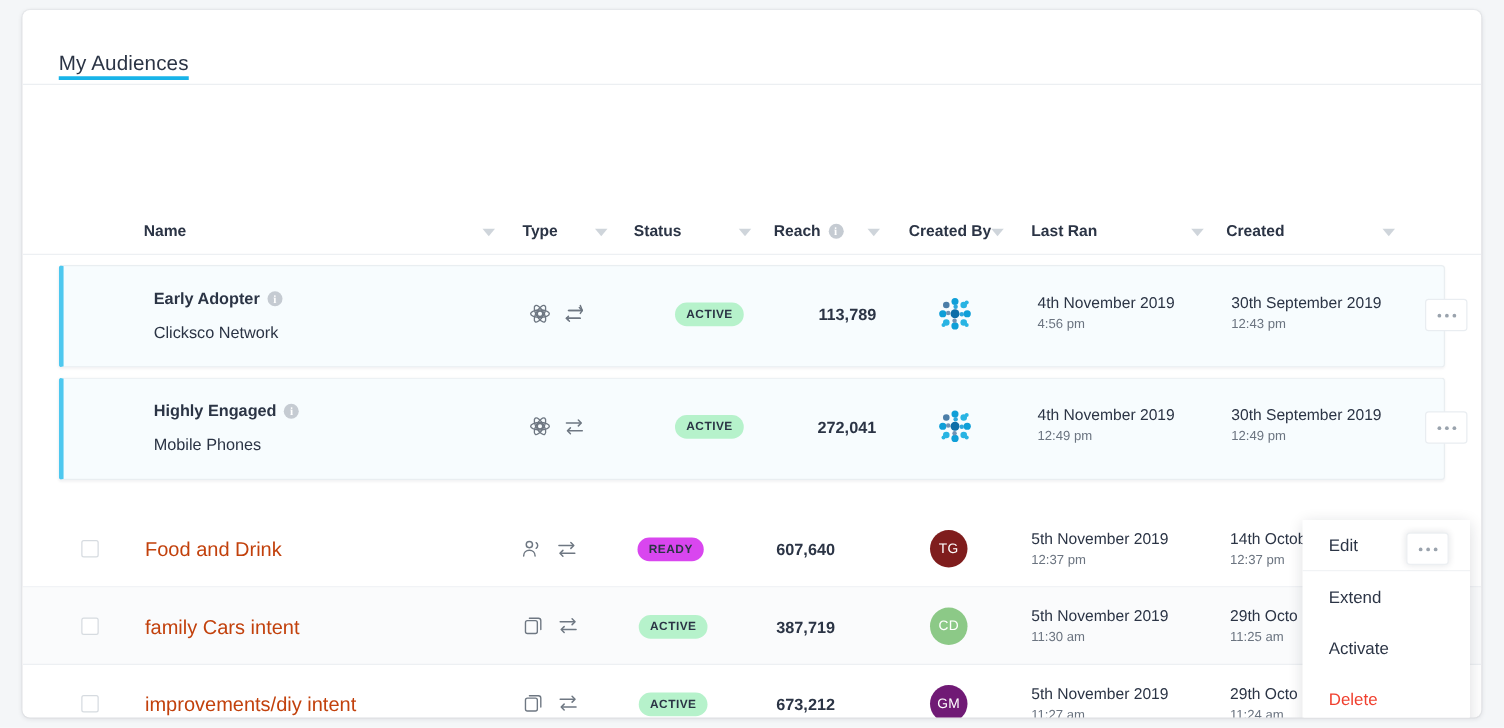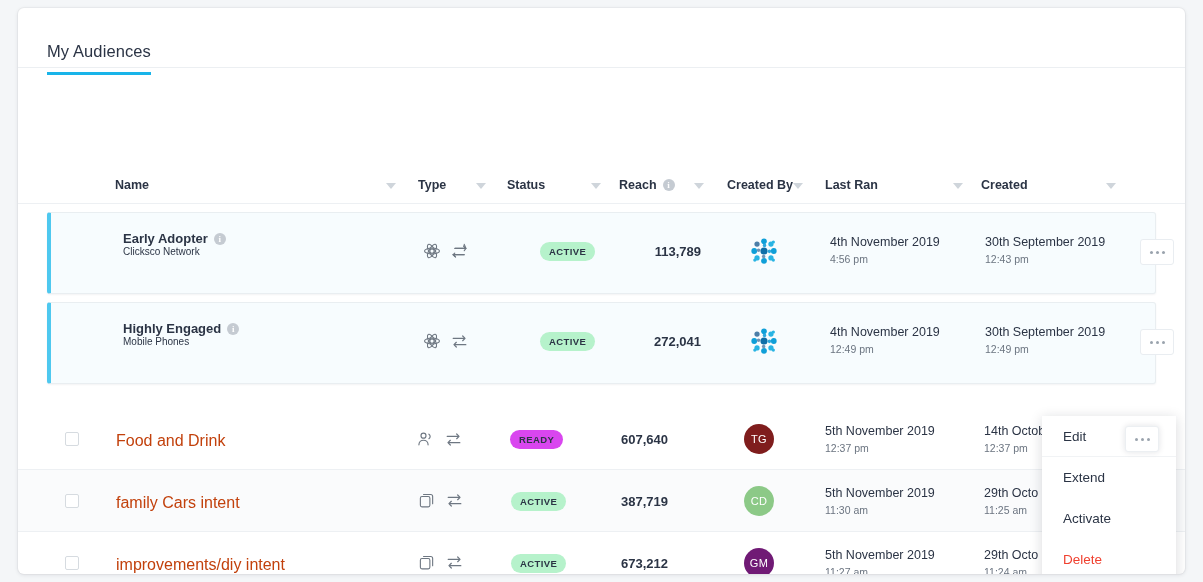--- a/index.html
+++ b/index.html
@@ -20,21 +20,20 @@
   }
 
   
   .tabbar {
     position: absolute; left: 0; top: 0; width: 100%; height: 60px;
     border-bottom: 1px solid #eceff2;
   }
   .tab {
     position: absolute; left: 29px; top: 34px;
     font-size: 16.5px; color: #2b3445; letter-spacing: .1px;
-    padding-bottom: 11px;
     border-bottom: 3px solid #18b4e9;
     white-space: nowrap;
   }
 
   
   .toolbar {
     position: absolute; right: 31px; top: 99px;
     display: flex; align-items: center; gap: 9px;
   }
   .columns-btn {
@@ -108,21 +107,21 @@
   .row.gap { margin-top: 8px; }
 
   .cell { position: absolute; }
 
   
   .name-main {
     font-size: 13px; font-weight: bold; color: #2b3445;
     white-space: nowrap;
   }
   .name-sub {
-    font-size: 10px; color: #2b3445; white-space: nowrap;
+    font-size: 13px; color: #2b3445; margin-top: 12px; white-space: nowrap;
   }
   .name-link {
     font-size: 16px; color: #c2410c; white-space: nowrap; cursor: pointer;
   }
 
   .checkbox {
     width: 14px; height: 14px;
     border: 1px solid #d6dbe0; border-radius: 2px; background: #fff;
     cursor: pointer;
   }

